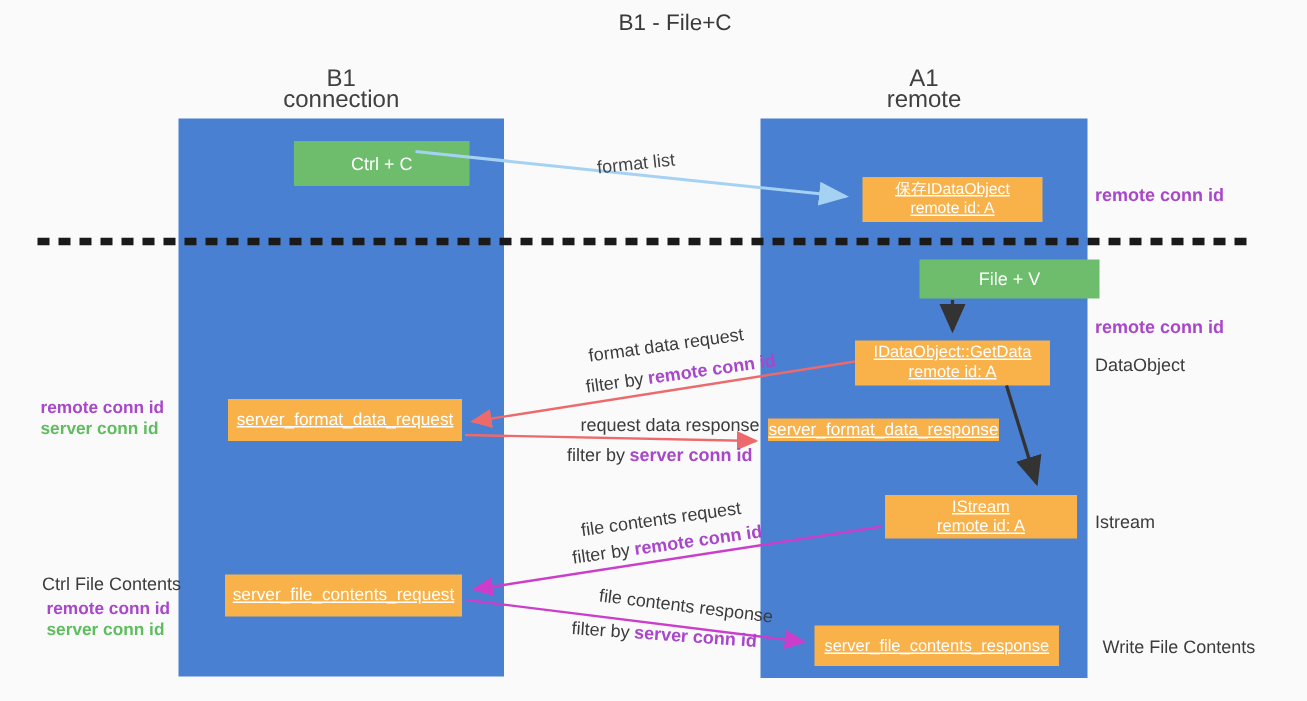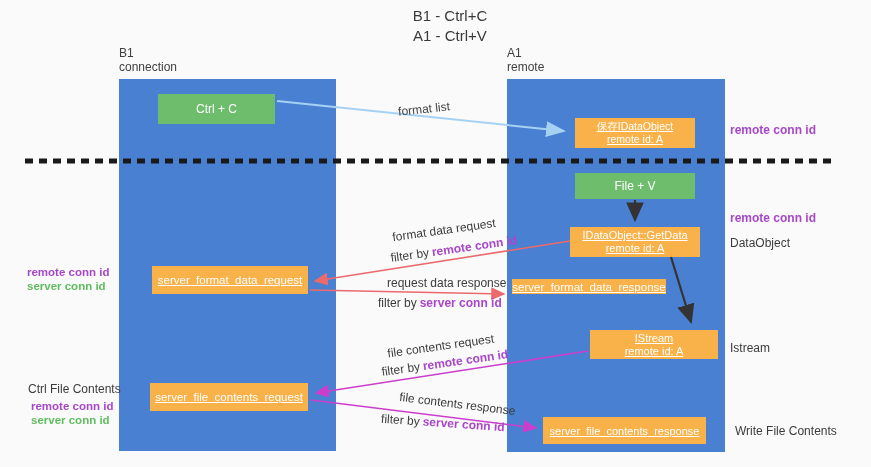--- a/index.html
+++ b/index.html
@@ -11,28 +11,28 @@
     color:#3c3c3c;
   }
   .abs { position:absolute; }
   .title {
     left:300px; top:6px; width:300px; text-align:center;
     font-size:15px; line-height:20px; color:#3a3a3a;
   }
   .col { background:#4a80d2; }
   .col-left  { left:119px; top:79px; width:217px; height:372px; }
   .col-right { left:507px; top:79px; width:218px; height:373px; }
-  .col-header { font-size:12px; line-height:14px; color:#404040; }
+  .col-header { text-align:center; font-size:16px; line-height:14px; color:#404040; }
   .hdr-left  { left:119px; top:46px; width:217px; }
   .hdr-right { left:507px; top:46px; width:218px; }
   .box {
     display:flex; flex-direction:column; align-items:center; justify-content:center;
     color:#ffffff; text-align:center; z-index:3;
   }
-  .green  { background:#6dbd6d; }
+  .green  { background:#6dbd6d;margin-left:38px; }
   .orange { background:#f9b24a;text-decoration:underline; }
   .b-ctrlc { left:158px; top:94px;  width:117px; height:30px; font-size:12px; }
   .b-ctrlv { left:575px; top:173px; width:120px; height:26px; font-size:12px; }
   .b-saved { left:575px; top:118px; width:120px; height:30px; font-size:10.5px; line-height:13px; }
   .b-getdata { left:570px; top:227px; width:130px; height:30px; font-size:11px; line-height:13px; }
   .b-istream { left:590px; top:330px; width:128px; height:29px; font-size:11px; line-height:13px; }
   .b-freq  { left:152px; top:266px; width:156px; height:28px; font-size:11.5px; }
   .b-fresp { left:512px; top:279px; width:154px; height:15px; font-size:11.5px; }
   .b-creq  { left:150px; top:383px; width:158px; height:28px; font-size:11.5px; }
   .b-cresp { left:543px; top:417px; width:163px; height:27px; font-size:11px; }
@@ -42,22 +42,21 @@
   .sidegrp { font-size:11.5px; line-height:13.5px; font-weight:bold; white-space:nowrap; z-index:5; }
   .key { margin-left:3px; }
   svg.overlay { position:absolute; left:0; top:0; z-index:4; pointer-events:none; }
 </style>
 </head>
 <body>
 
 <div class="stage">
 
   <div class="abs title">
-    <div>B1 - Ctrl+C</div>
-    <div>A1 - Ctrl+V</div>
+    <div>B1 - File+C</div>
   </div>
 
   <div class="abs col-header hdr-left">
     <div>B1</div>
     <div>connection</div>
   </div>
   <div class="abs col-header hdr-right">
     <div>A1</div>
     <div>remote</div>
   </div>

